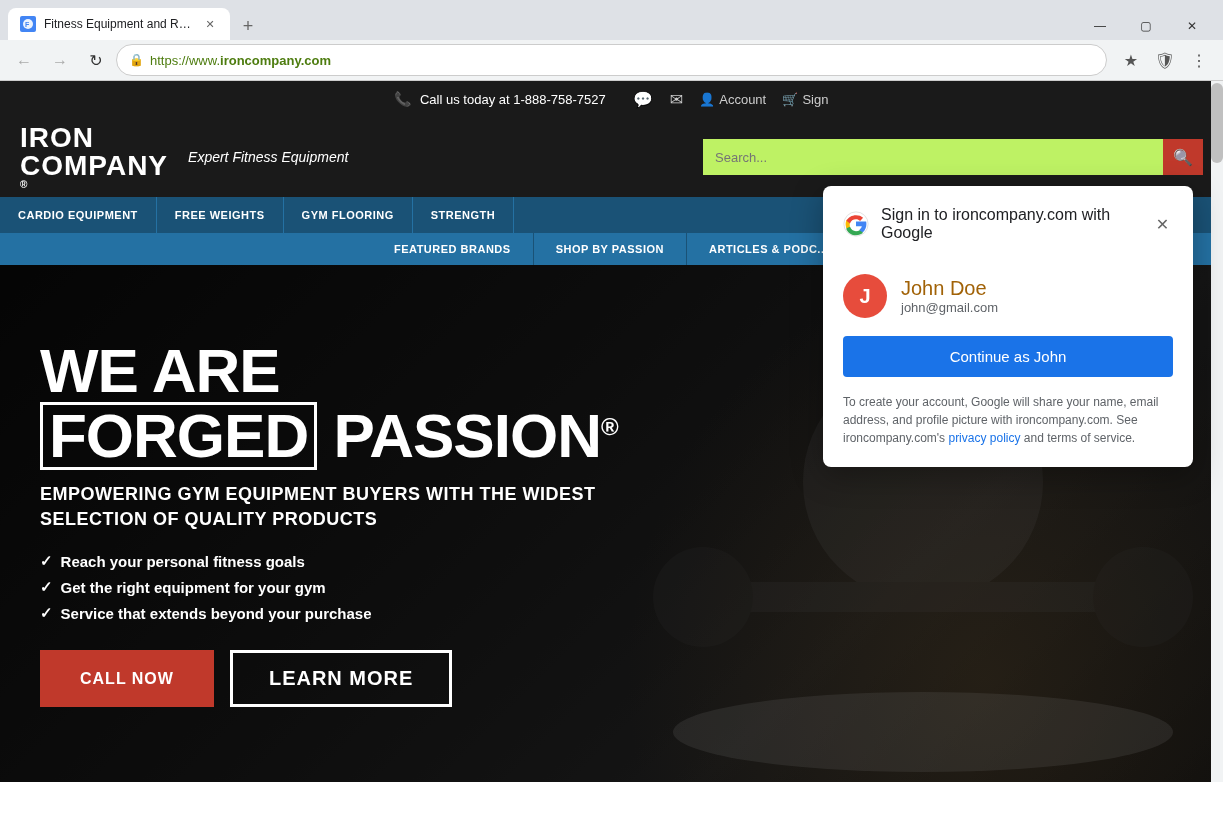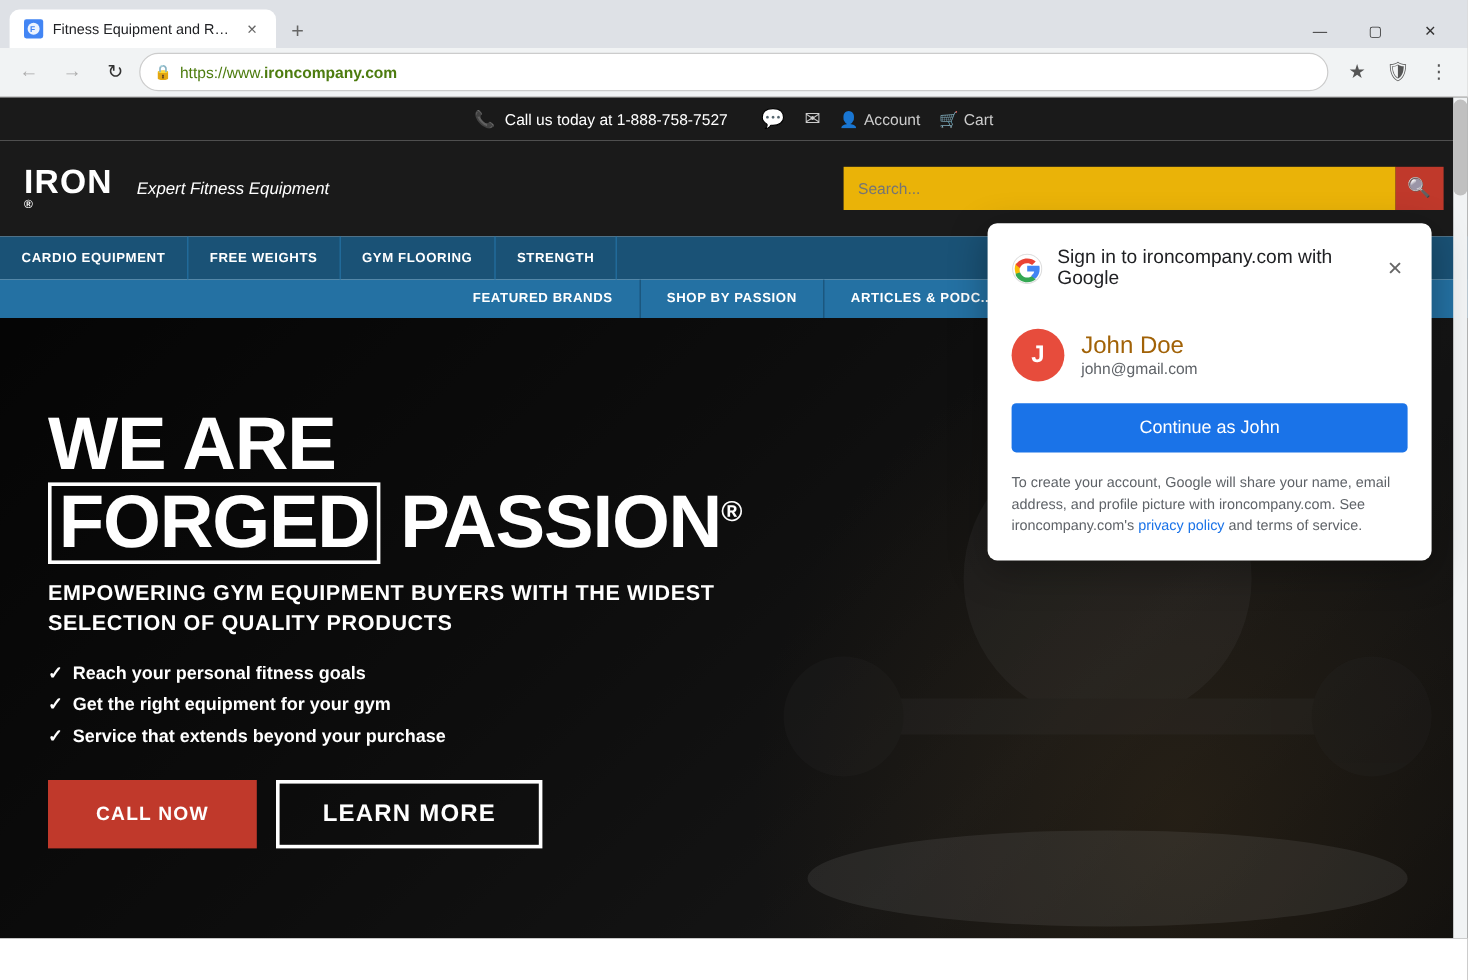--- a/index.html
+++ b/index.html
@@ -147,21 +147,21 @@
       max-width: 500px;
       display: flex;
       margin-left: auto;
     }
     .search-input {
       flex:1;
       height: 36px;
       border: none;
       padding: 0 12px;
       font-size: 13px;
-      background: #eab308;
+      background: #bef264;
     }
     .search-btn {
       width:40px;height:36px;background:#c0392b;color:white;border:none;cursor:pointer;
       display:flex;align-items:center;justify-content:center;font-size:16px;
     }
     .header-tagline {
       color: white;
       font-size: 14px;
       font-style: italic;
     }
@@ -460,29 +460,30 @@
     <span>Call us today at 1-888-758-7527</span>
     <div style="display:flex;gap:16px;margin-left:20px;align-items:center;">
       <span style="color:#ccc;font-size:16px;cursor:pointer;">💬</span>
       <span style="color:#ccc;font-size:16px;cursor:pointer;">✉</span>
       <span class="account-link">
         <span>👤</span>
         <span>Account</span>
       </span>
       <span class="cart-link">
         <span>🛒</span>
-        <span>Cart</span>
+        <span>Sign</span>
       </span>
     </div>
   </div>
 
   <div class="header">
     <div class="logo">
       <span>IRON</span>
       <span>
+        <span>COMPANY</span>
           <span style="font-size:10px;vertical-align:super;">®</span>
       </span>
     </div>
     <div class="header-tagline">
       <span>Expert Fitness Equipment</span>
     </div>
     <div class="search-bar">
       <input class="search-input" type="text" placeholder="Search..." style="">
       <button class="search-btn">🔍</button>
     </div>

